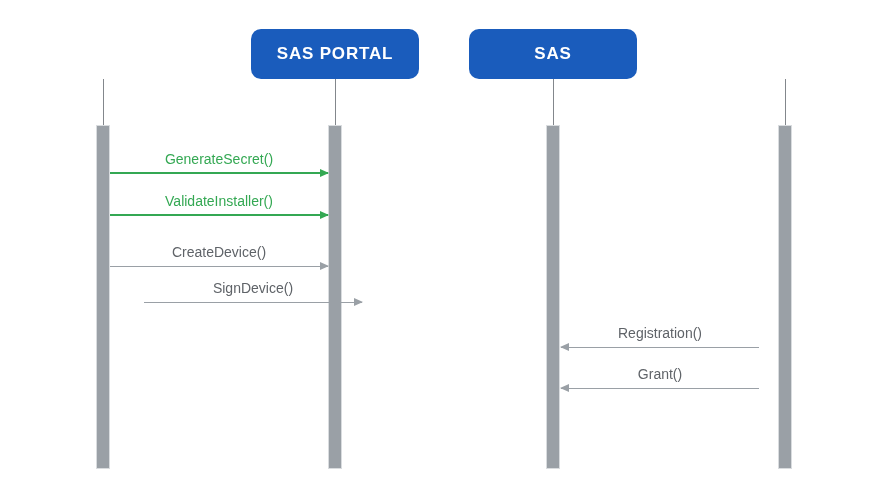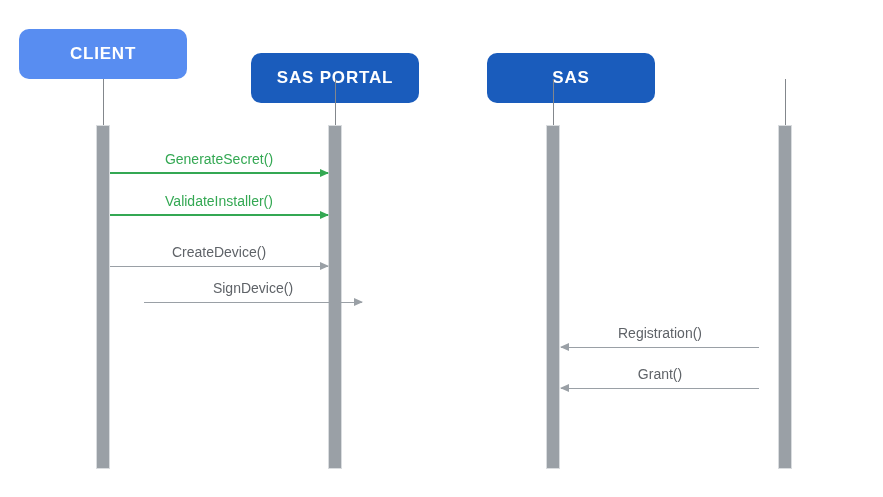--- a/index.html
+++ b/index.html
@@ -25,24 +25,24 @@
     border-radius: 10px;
     color: var(--actor-text, #ffffff);
     font-size: 17px;
     font-weight: bold;
     letter-spacing: 0.8px;
     display: flex;
     align-items: center;
     justify-content: center;
   }
   .actor-box.light { background: var(--actor-light, #588DF1); }
-  .actor-box.dark  { background: var(--actor-dark, #1A5CBC); margin-top: 24px; }
+  .actor-box.dark  { background: var(--actor-dark, #1A5CBC); }
   #box-client     { left: 19px; }
   #box-sas-portal { left: 251px; }
-  #box-sas        { left: 487px; }
+  #box-sas        { left: 469px; }
   #box-cbsd       { left: 701px; }
 
   
   .stem {
     position: absolute;
     top: 79px;
     height: 46px;
     width: 1px;
     background: #83878c;
   }
@@ -115,21 +115,20 @@
   
   .msg-right-group { left: 561px; width: 198px; }
   #msg-4 { top: 326px; }
   #msg-5 { top: 367px; }
 </style>
 </head>
 <body>
 
 <div class="stage">
 
-  <div class="actor-box light" id="box-client">CLIENT</div>
   <div class="actor-box dark" id="box-sas-portal">SAS PORTAL</div>
   <div class="actor-box dark" id="box-sas">SAS</div>
 
   <div class="stem" id="stem-client"></div>
   <div class="stem" id="stem-sas-portal"></div>
   <div class="stem" id="stem-sas"></div>
   <div class="stem" id="stem-cbsd"></div>
 
   <div class="bar" id="bar-client"></div>
   <div class="bar" id="bar-sas-portal"></div>

